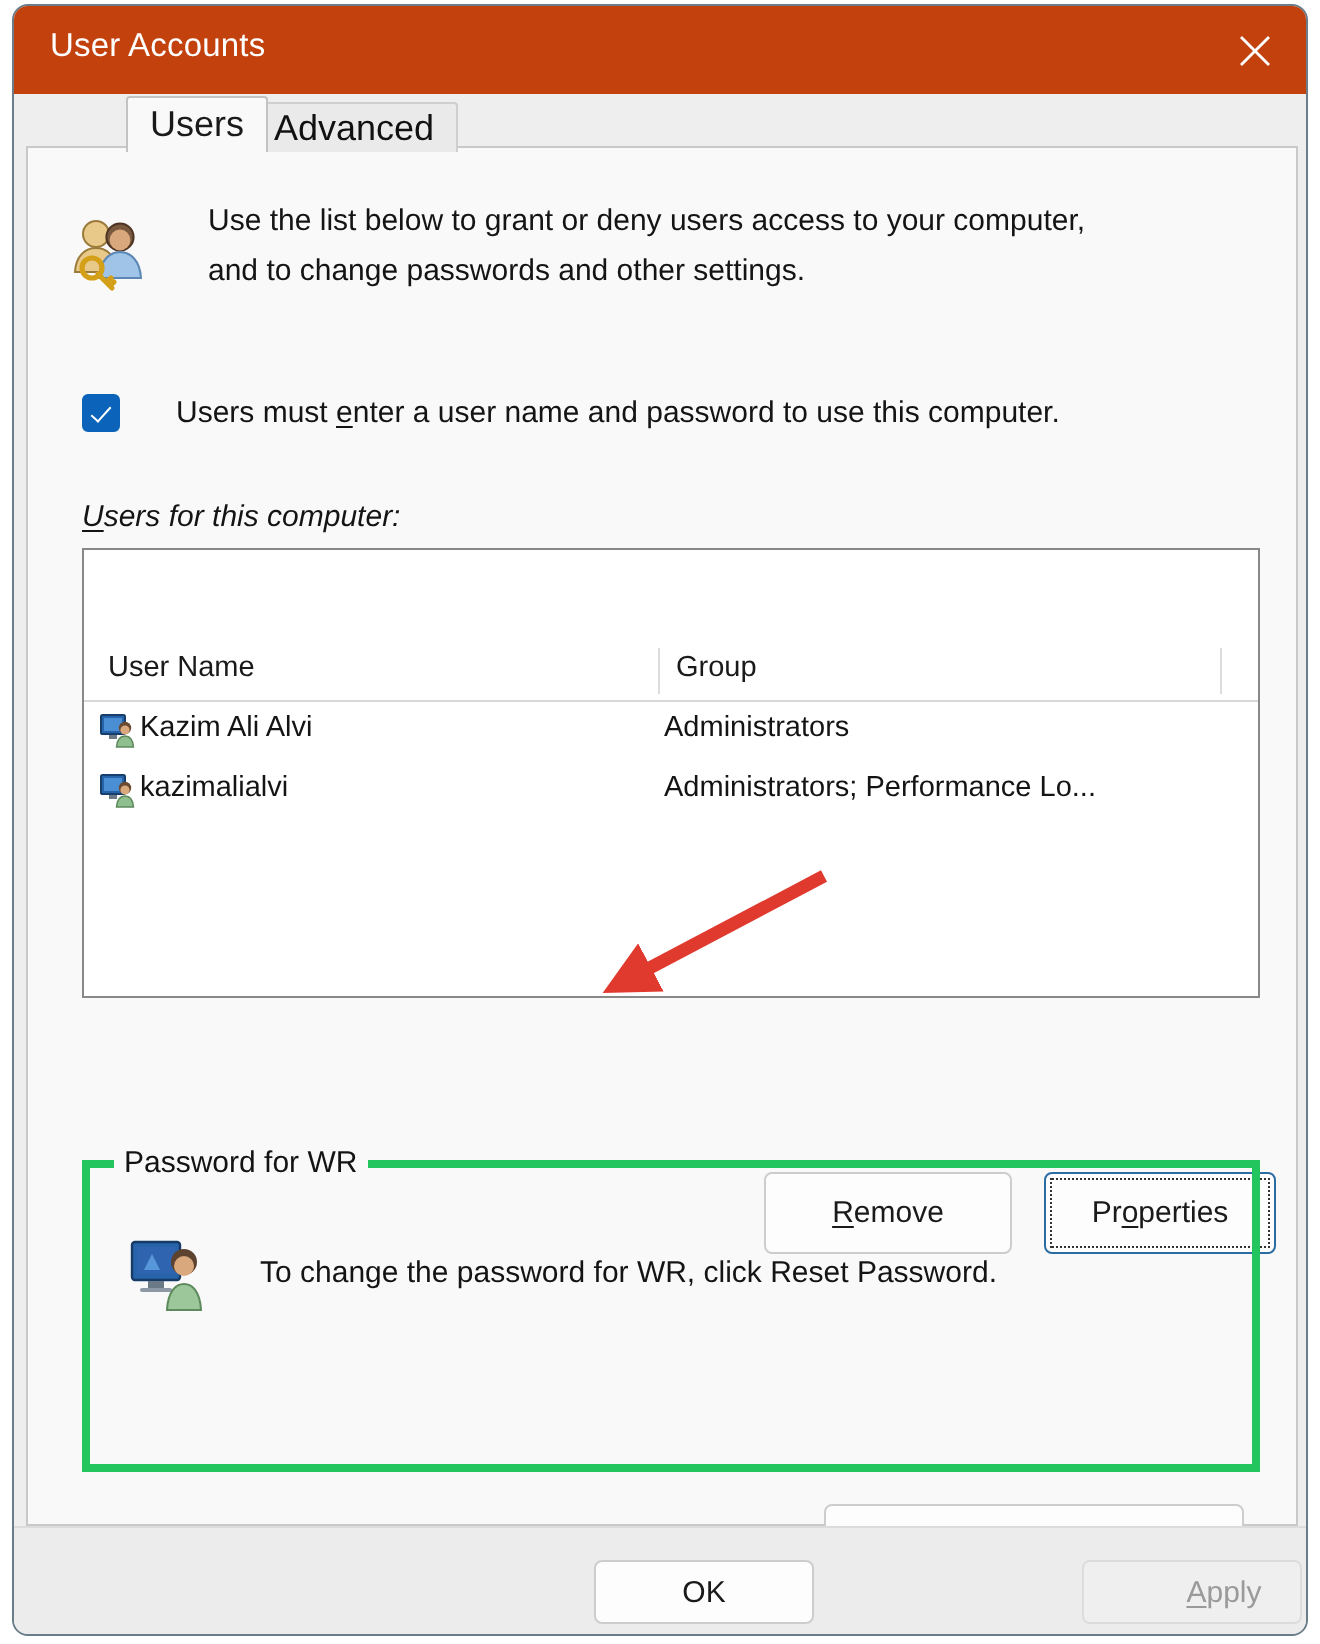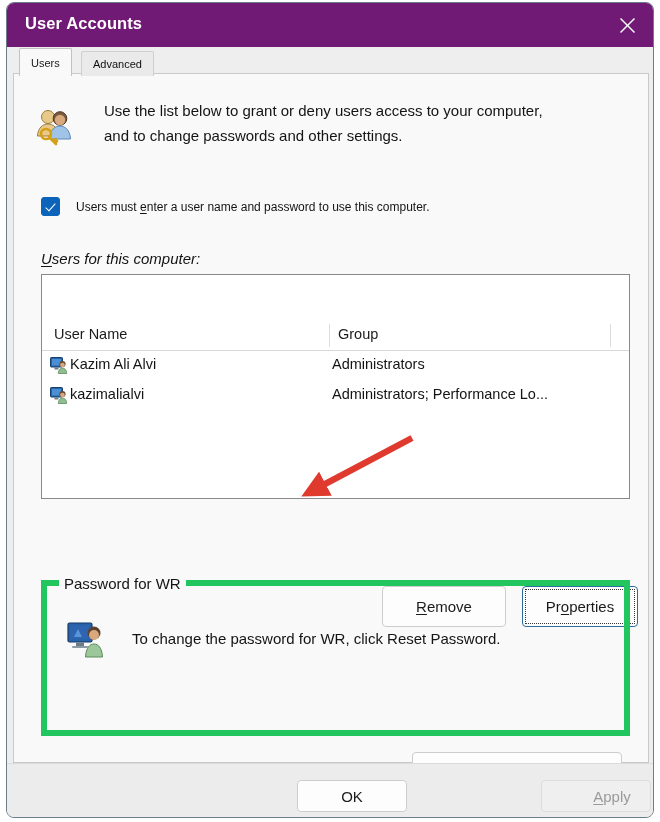--- a/index.html
+++ b/index.html
@@ -64,29 +64,30 @@
     left: 6px;
     top: 44px;
     width: 636px;
     height: 28px;
   }
   .tab {
     position: absolute;
     top: 4px;
     height: 24px;
     box-sizing: border-box;
-    font-size: 11px;
+    font-size: 18px;
     color: #1a1a1a;
     display: flex;
     align-items: center;
     justify-content: center;
     padding: 12px 11px;
     border: 1px solid #c8c8c8;
     border-bottom: none;
     border-radius: 2px 2px 0 0;
+    margin-left: 44px;
   }
   .tab.selected {
     background: #f9f9f9;
     border-color: #c3c3c3;
     top: 1px;
     height: 28px;
     z-index: 3;
   }
   .tab.unselected {
     background: #eaeaea;
@@ -154,22 +155,22 @@
     position: absolute;
     left: 6px;
     top: 3px;
     width: 4px;
     height: 9px;
     border: solid #ffffff;
     border-width: 0 1.8px 1.8px 0;
     transform: rotate(42deg);
   }
   #checkbox-label {
-    margin-left: 16px;
-    font-size: 12px;
+    margin-left: 28px;
+    font-size: 15px;
     color: #141414;
     white-space: nowrap;
   }
 
   
   #list-label {
     position: absolute;
     left: 27px;
     top: 176px;
     font-size: 15px;
@@ -273,21 +274,21 @@
   #btn-remove   { left: 368px; top: 512px; width: 124px; height: 41px; }
   #btn-properties { left: 508px; top: 512px; width: 116px; height: 41px; }
 
   
   #groupbox {
     position: absolute;
     left: 27px;
     top: 506px;
     width: 589px;
     height: 156px;
-    border: 6px solid #22c55e;
+    border: 4px solid #22c55e;
     box-sizing: border-box;
   }
   #groupbox-legend {
     position: absolute;
     left: 12px;
     top: -11px;
     background: #f9f9f9;
     padding: 0 5px;
     font-size: 15px;
     color: #141414;
@@ -338,21 +339,21 @@
     height: 822px;
     pointer-events: none;
     z-index: 50;
   }
 </style>
 </head>
 <body>
 
 <div id="window">
 
-  <div id="titlebar" style="background-color: #701a75; font-weight: bold;">
+  <div id="titlebar" style="background-color: #c2410c;">
     <div id="title-text">User Accounts</div>
     <div id="close-button">
       <svg width="17" height="17" viewBox="0 0 17 17">
         <line x1="1.5" y1="1.5" x2="15.5" y2="15.5" stroke="#ffffff" stroke-width="1.4"></line>
         <line x1="15.5" y1="1.5" x2="1.5" y2="15.5" stroke="#ffffff" stroke-width="1.4"></line>
       </svg>
     </div>
   </div>
 
   <div id="tabstrip">

